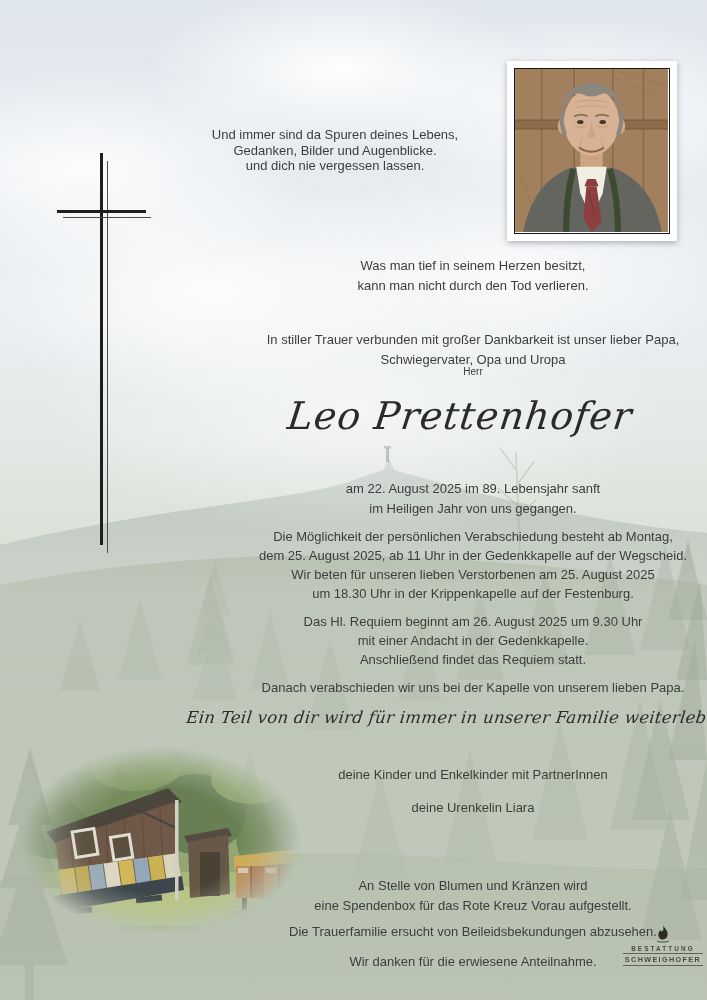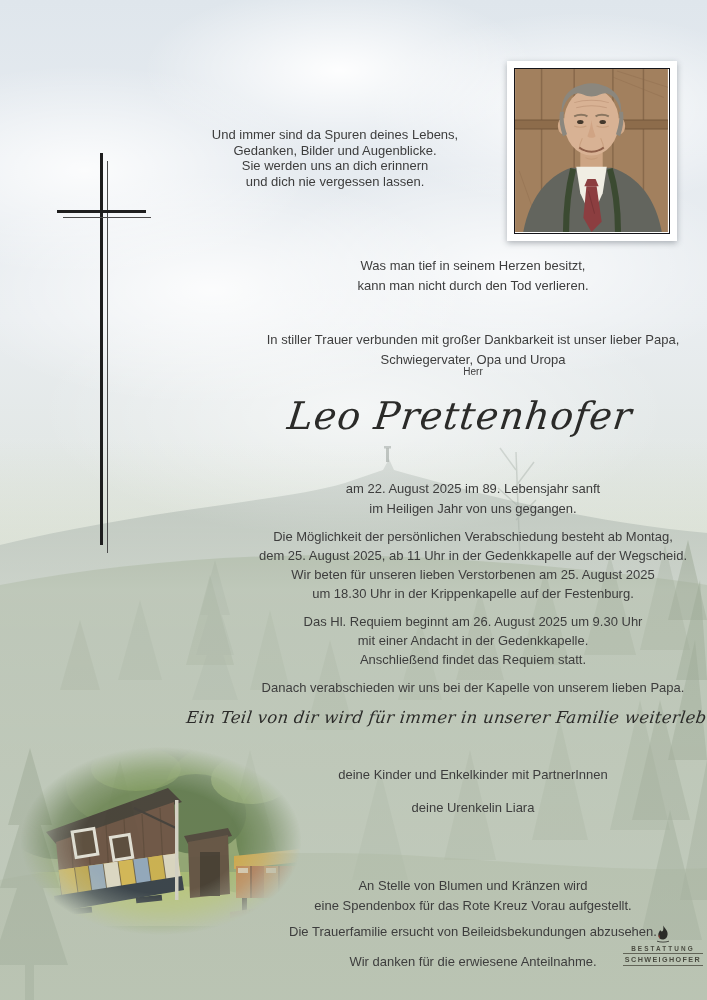--- a/index.html
+++ b/index.html
@@ -235,21 +235,20 @@
         <path d="M75,50 C74,58 72,63 71,66 C73,68 77,68 79,66 C78,63 76,58 75,50 Z" fill="#cfa181" opacity="0.85"></path>
         <path d="M63,77 C70,82.5 80,82.5 87,77" stroke="#8d5f49" stroke-width="2" fill="none"></path>
         <path d="M66,81 C72,84 78,84 84,81" stroke="#d8b294" stroke-width="1.5" fill="none" opacity="0.8"></path>
       </svg>
     </div>
   </div>
 
   <div class="blk verse">
     <div>Und immer sind da Spuren deines Lebens,</div>
     <div>Gedanken, Bilder und Augenblicke.</div>
-    <div>Sie werden uns an dich erinnern</div>
     <div>und dich nie vergessen lassen.</div>
   </div>
 
   <div class="blk quote">
     <div>Was man tief in seinem Herzen besitzt,</div>
     <div>kann man nicht durch den Tod verlieren.</div>
   </div>
 
   <div class="blk intro">
     <div>In stiller Trauer verbunden mit großer Dankbarkeit ist unser lieber Papa,</div>

